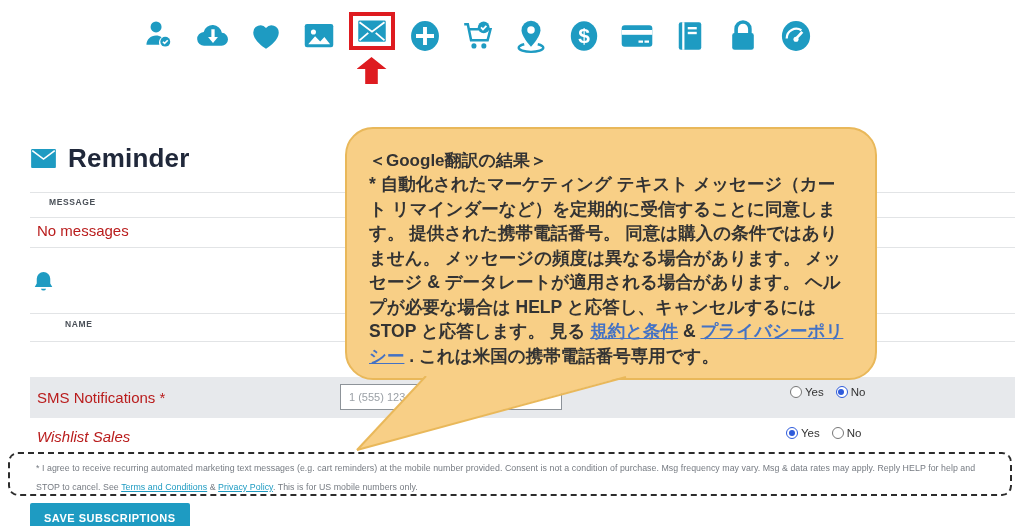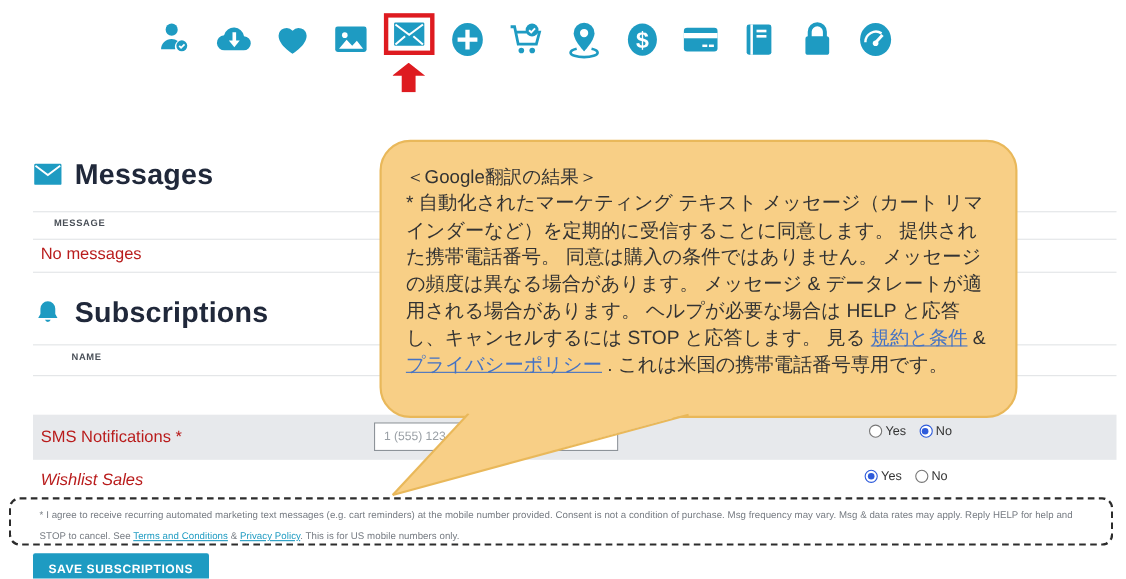--- a/index.html
+++ b/index.html
@@ -34,22 +34,22 @@
   .phone-input::placeholder{color:#9aa0a6;}
 
   .radios{position:absolute;display:flex;gap:12px;align-items:center;}
   .radio-opt{display:flex;align-items:center;gap:3px;cursor:pointer;}
   .radio{width:12px;height:12px;border:1.5px solid #777;border-radius:50%;background:#fff;display:inline-block;}
   .radio.checked{border-color:var(--radio-selected);}
   .radio.checked::after{content:'';display:block;width:6px;height:6px;margin:1.5px;border-radius:50%;background:var(--radio-selected);}
   .rlabel{font-size:11.5px;color:#333;}
 
   
-  .bubble{position:absolute;left:345px;top:127px;width:580px;height:253px;background:var(--bubble-bg);
-    border:2px solid var(--bubble-border);border-radius:28px;padding:20px 22px 0 22px;z-index:5;}
+  .bubble{position:absolute;left:345px;top:127px;width:532px;height:253px;background:var(--bubble-bg);
+    border:2px solid var(--bubble-border);border-radius:28px;padding:20px 22px 0 22px;z-index:5;font-weight:bold;}
   .bubble-title{font-size:17px;color:#333;}
   .bubble-body{font-size:17.5px;line-height:24.5px;color:#333;}
   .jp-link{color:#4472C4;text-decoration:underline;cursor:pointer;}
   .bubble-tail{position:absolute;left:340px;top:376px;z-index:6;}
 
   
   .consent{position:absolute;left:8px;top:452px;width:1004px;height:44px;border:2px dashed #2c2c2c;border-radius:10px;z-index:3;}
   .consent-text{position:absolute;left:26px;top:5px;width:962px;font-size:8.8px;line-height:19px;color:#767B82;letter-spacing:.05px;}
   .c-link{color:var(--accent);text-decoration:underline;cursor:pointer;}
 
@@ -155,34 +155,33 @@
         <circle cx="12" cy="14.2" r="1.7" fill="#fff"></circle>
       </svg>
   </div>
 </div>
 
 <div class="sec-head" style="top:143px;">
   <svg viewBox="0 0 24 19">
       <rect x="1" y="1" width="22" height="17" rx="1"></rect>
       <path d="M2 2.5l10 7.5L22 2.5" stroke="#fff" stroke-width="1.5" fill="none"></path>
     </svg>
-  <span class="sec-title">Messages</span>
+  <span class="sec-title">Reminder</span>
 </div>
 <div class="hline" style="top:192px;"></div>
 <div class="col-h" style="top:197px;">MESSAGE</div>
 <div class="hline" style="top:217px;"></div>
 <div class="cell" style="top:222px;">No messages</div>
 <div class="hline" style="top:247px;"></div>
 
 <div class="sec-head" style="top:269px;">
   <svg viewBox="0 0 24 24">
       <path d="M12 2.6a6 6 0 0 0-6 6v4.3L4.2 16h15.6L18 12.9V8.6a6 6 0 0 0-6-6z"></path>
       <path d="M9.7 17.5a2.4 2.4 0 0 0 4.6 0z"></path>
     </svg>
-  <span class="sec-title">Subscriptions</span>
 </div>
 <div class="hline" style="top:313px;"></div>
 <div class="col-h" style="top:319px;padding-left:16px;">NAME</div>
 <div class="hline" style="top:341px;"></div>
 
 <div class="cell" style="top:352px;margin-top:27px;">Cart Reminder</div>
 
 <div class="gray-band"></div>
 <div class="cell" style="top:389px;">SMS Notifications *</div>
 <input class="phone-input" type="text" placeholder="1 (555) 123-4567" style="">

